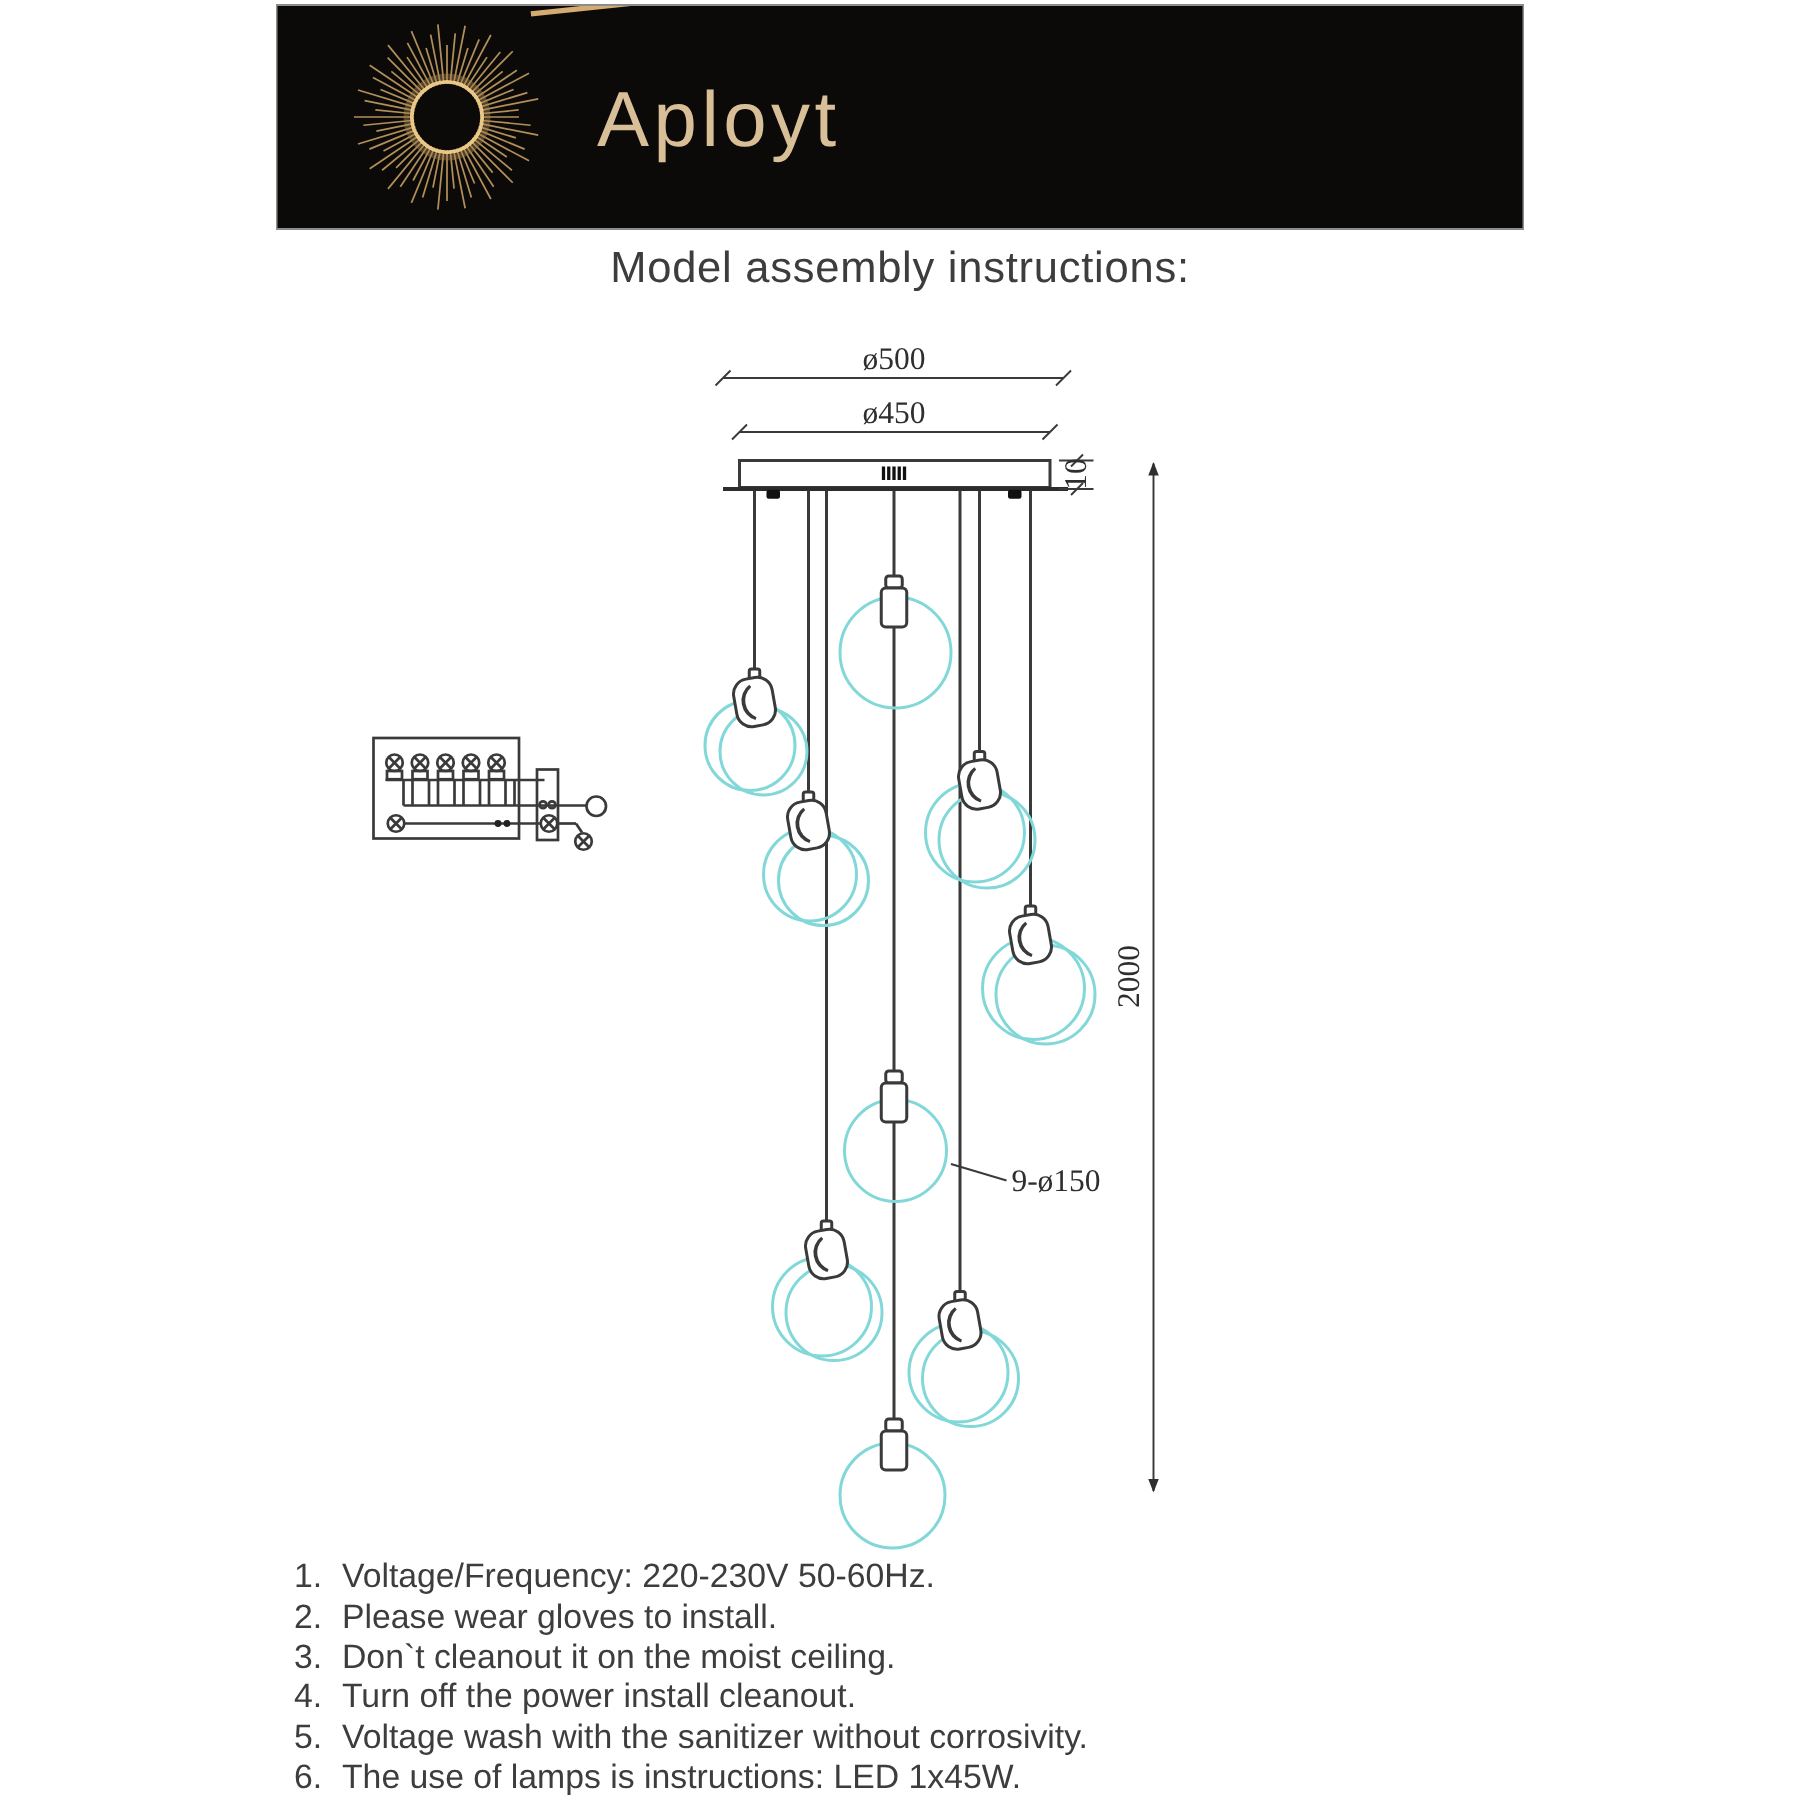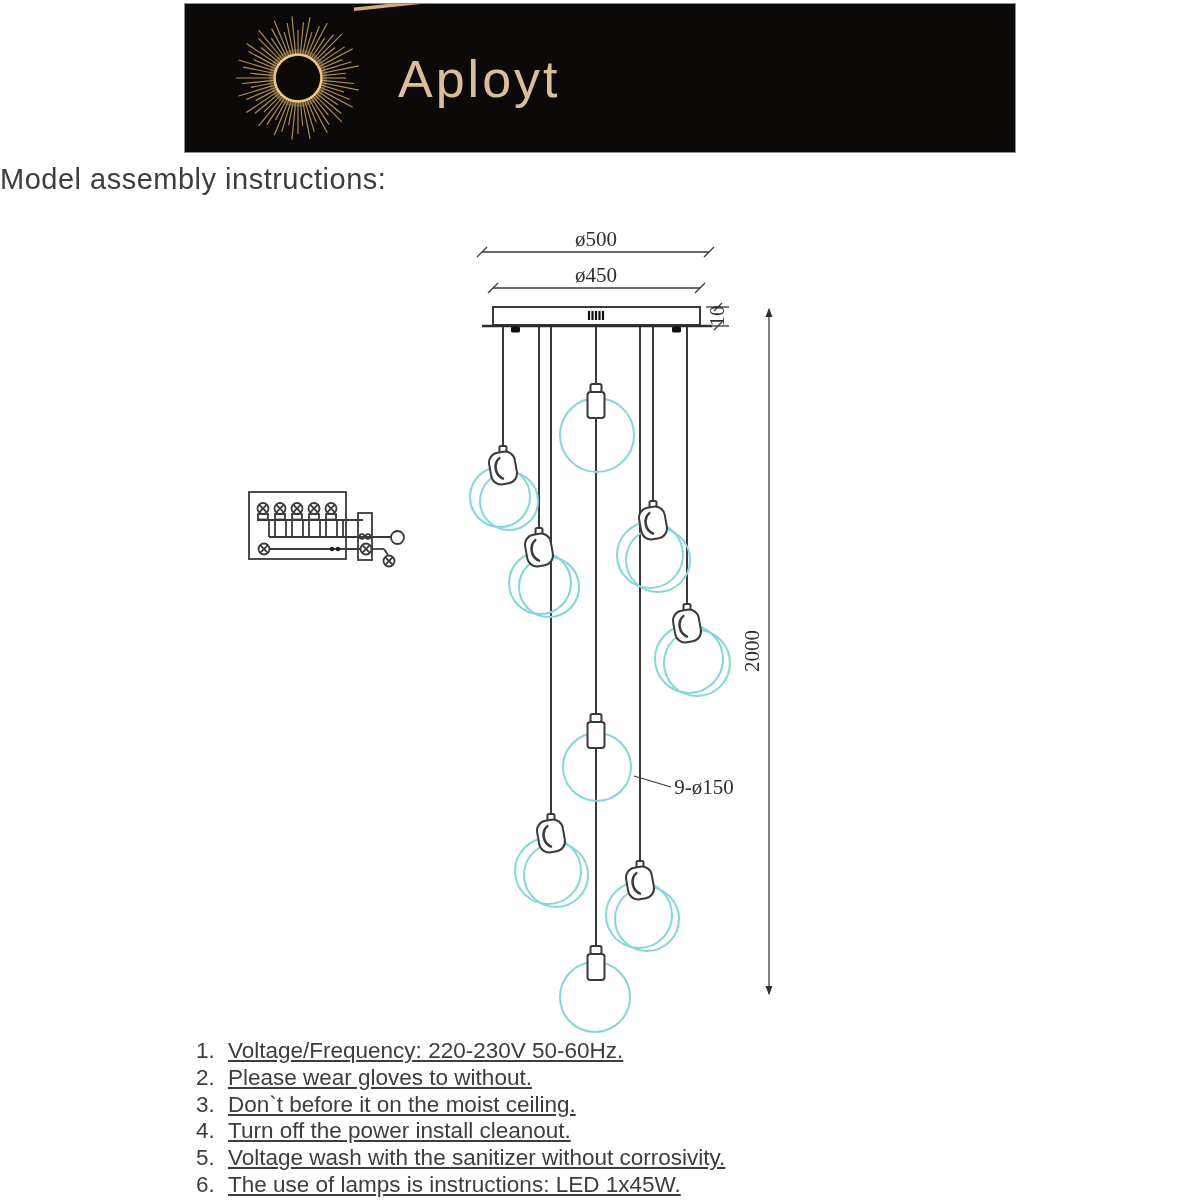--- a/index.html
+++ b/index.html
@@ -10,39 +10,39 @@
   .banner{
     position:absolute;left:184px;top:3px;width:832px;height:150px;
     background:var(--banner-bg,#0c0a08);border:1px solid #8f8f8f;box-sizing:border-box;
   }
   .banner svg{display:block;width:100%;height:100%;}
   .brand-text{
     font-family:"Liberation Sans",sans-serif;
     letter-spacing:3px;font-size:52px;fill:var(--gold-text,#d9bf98);
   }
   .title-block{
-    position:absolute;left:0;top:163px;width:1200px;text-align:left;
+    position:absolute;left:0;top:163px;width:1200px;text-align:center;
     color:#3d3d3d;font-weight:500;line-height:33px;font-size:29px;letter-spacing:.5px;
   }
   .diagram{position:absolute;left:240px;top:228px;}
   .dline{stroke:var(--line,#3a3a3a);stroke-width:1.3;fill:none;}
   .wire{stroke:var(--line,#3a3a3a);stroke-width:2;fill:none;}
   .part{stroke:var(--line,#3a3a3a);stroke-width:2;fill:#fff;}
   .schem{stroke:var(--line,#3a3a3a);stroke-width:1.8;fill:none;}
   .globe{stroke:var(--globe,#82d8d8);stroke-width:2;fill:none;}
   .dimtext{
     font-family:"Liberation Serif",serif;font-size:21px;fill:#2e2e2e;
   }
   .instructions{
     position:absolute;left:184px;top:1038px;width:880px;
     color:#3d3d3d;font-size:22.5px;line-height:26.8px;
   }
   .instr-row{display:flex;}
   .instr-num{width:44px;flex:0 0 44px;padding-left:12px;box-sizing:border-box;}
-  .instr-text{flex:1;text-decoration:underline;}
+  .instr-text{flex:1;}
 </style>
 </head>
 <body>
 
 <div class="page">
 
   <div class="banner">
     <svg viewBox="0 0 830 148" preserveAspectRatio="none">
       <g id="sunburst">
           <line x1="135" y1="74" x2="161" y2="74" stroke="#bb975e" stroke-width="1.15" opacity="0.95"></line>
@@ -289,25 +289,25 @@
   </svg>
 
   <div class="instructions">
 
   <div class="instr-row">
       <div class="instr-num">1.</div>
       <div class="instr-text">Voltage/Frequency: 220-230V 50-60Hz.</div>
     </div>
       <div class="instr-row">
       <div class="instr-num">2.</div>
-      <div class="instr-text">Please wear gloves to without.</div>
+      <div class="instr-text">Please wear gloves to install.</div>
     </div>
       <div class="instr-row">
       <div class="instr-num">3.</div>
-      <div class="instr-text">Don`t before it on the moist ceiling.</div>
+      <div class="instr-text">Don`t cleanout it on the moist ceiling.</div>
     </div>
       <div class="instr-row">
       <div class="instr-num">4.</div>
       <div class="instr-text">Turn off the power install cleanout.</div>
     </div>
       <div class="instr-row">
       <div class="instr-num">5.</div>
       <div class="instr-text">Voltage wash with the sanitizer without corrosivity.</div>
     </div>
       <div class="instr-row">

